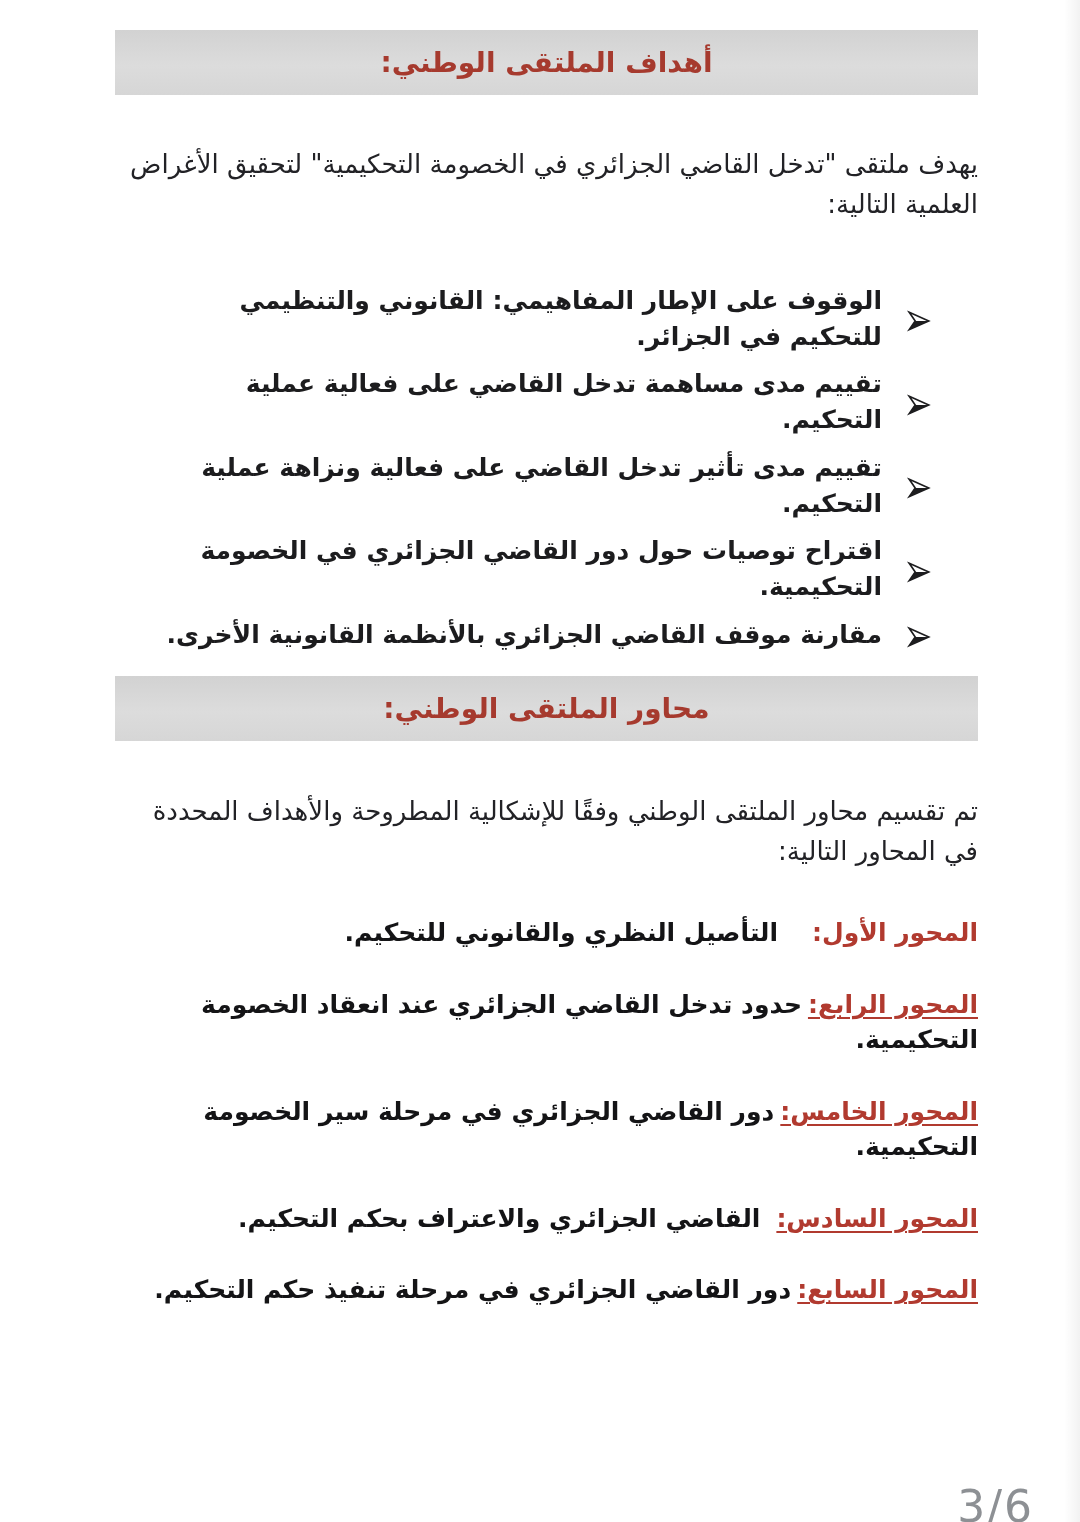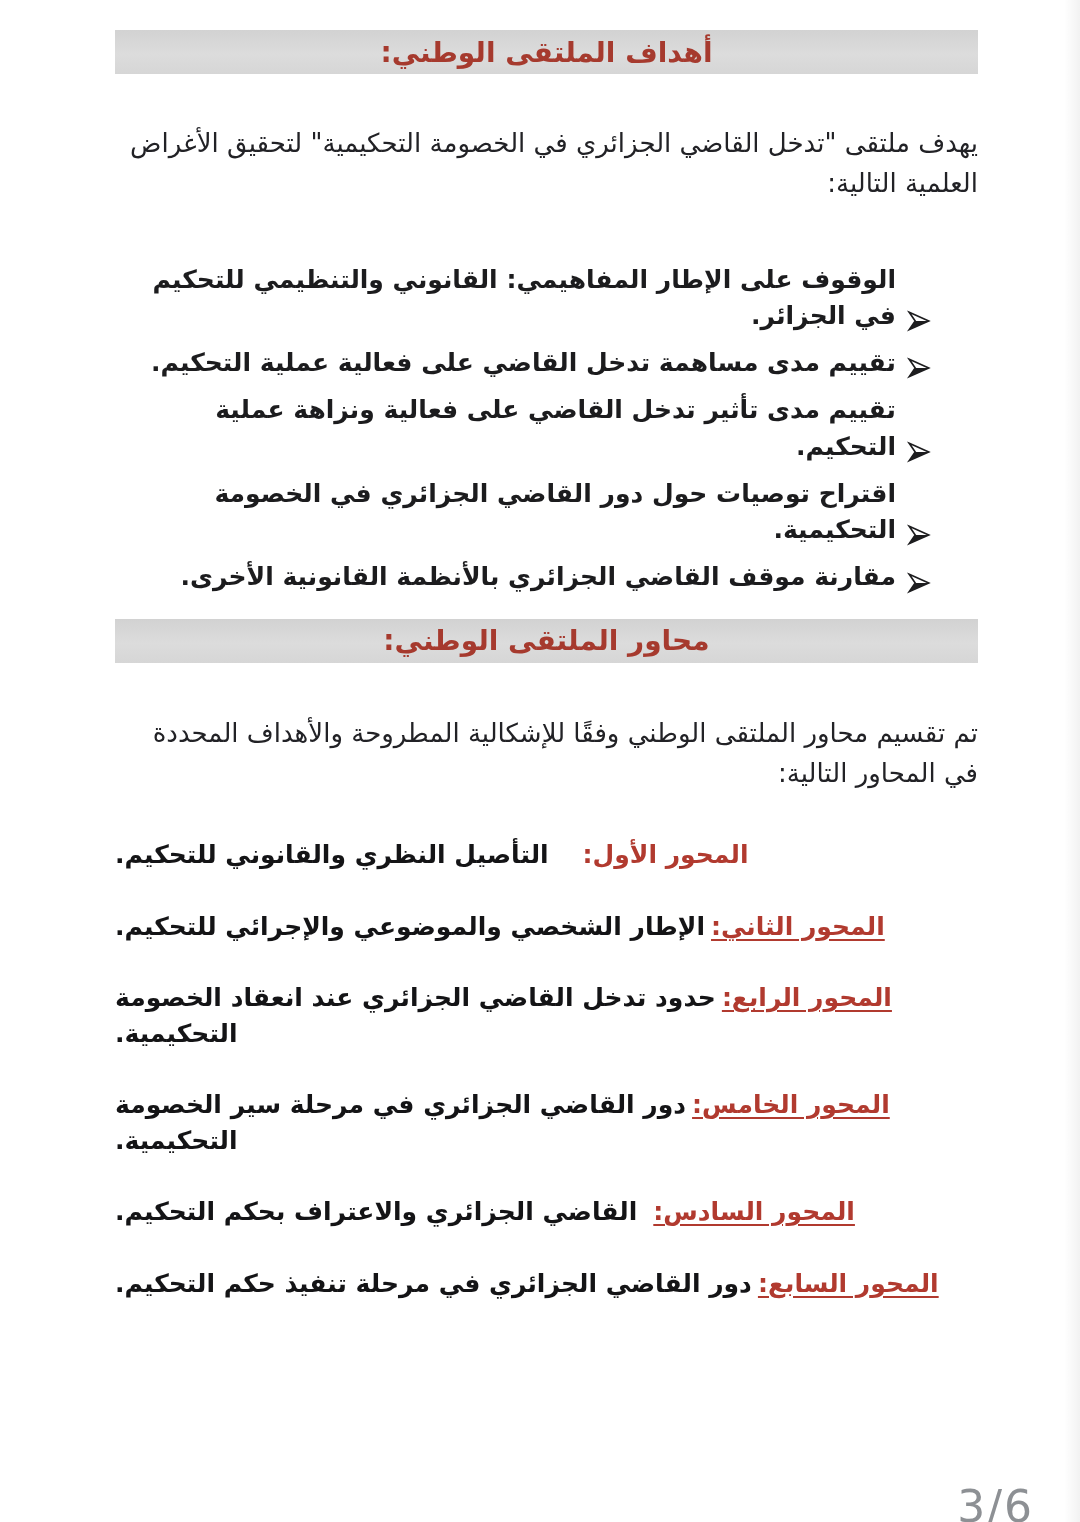--- a/index.html
+++ b/index.html
@@ -17,21 +17,21 @@
     overflow:hidden;
   }
   
   .scan-edge{
     position:absolute;top:0;right:0;width:16px;height:100%;
     background:linear-gradient(to right, rgba(0,0,0,0) 0%, rgba(0,0,0,0.05) 100%);
     pointer-events:none;
   }
   .bar{
     margin:0 102px 0 115px;
-    height:44px;
+    height:65px;
     background:linear-gradient(180deg,#d2d2d2 0%, #dcdcdc 55%, #d6d6d6 100%);
     display:flex;align-items:center;justify-content:center;
   }
   .bar-title{
     font-size:28px;
     font-weight:bold;
     color:#a63a2e;
     direction:rtl;
   }
   .bar1{margin-top:30px;}
@@ -45,22 +45,22 @@
   }
   .para1{margin-top:49px;}
   .para2{margin-top:50px;}
   .bullets{
     direction:rtl;
     margin:58px 148px 0 150px;
   }
   .bullet-row{
     display:flex;
     flex-direction:row; 
-    align-items:flex-end;
-    gap:10px;
+    align-items:center;
+    gap:24px;
     margin-bottom:11px;
     font-size:25px;
     font-weight:600;
     line-height:1.45;
     color:#1c1c1e;
   }
   .bullet-icon{
     flex:0 0 auto;
     width:26px;height:26px;
     margin-top:5px;
@@ -69,21 +69,21 @@
   .axes{
     direction:rtl;
     margin:44px 102px 0 115px;
   }
   .axis-row{
     font-size:25px;
     line-height:1.42;
     margin-bottom:12px;
     font-weight:bold;
     color:#141416;
-    text-align:left;
+    text-align:right;
     margin-top:36px;
   }
   .axis-label{
     color:#b13a2f;
     font-weight:bold;
   }
   .axis-label.u{
     text-decoration:underline;
     text-decoration-thickness:2px;
     text-underline-offset:4px;
@@ -154,23 +154,20 @@
   <div class="bar bar2" style="margin-top:23px;">
     <span class="bar-title">محاور الملتقى الوطني:</span>
   </div>
 
   <p class="para para2">تم تقسيم محاور الملتقى الوطني وفقًا للإشكالية المطروحة والأهداف المحددة في المحاور التالية:</p>
 
   <div class="axes">
     <div class="axis-row" data-axis-index="0">
       <span class="axis-label">المحور الأول:</span><span class="axis-sep"></span><span class="axis-text">التأصيل النظري والقانوني للتحكيم.</span>
     </div>
-    <div class="axis-row" data-axis-index="1">
-      <span class="axis-label u">المحور الثاني:</span><span class="axis-sep"></span><span class="axis-text">الإطار الشخصي والموضوعي والإجرائي للتحكيم.</span>
-    </div>
     <div class="axis-row" data-axis-index="3">
       <span class="axis-label u">المحور الرابع:</span><span class="axis-sep"></span><span class="axis-text">حدود تدخل القاضي الجزائري عند انعقاد الخصومة التحكيمية.</span>
     </div>
     <div class="axis-row" data-axis-index="4">
       <span class="axis-label u">المحور الخامس:</span><span class="axis-sep"></span><span class="axis-text">دور القاضي الجزائري في مرحلة سير الخصومة التحكيمية.</span>
     </div>
     <div class="axis-row" data-axis-index="5">
       <span class="axis-label u">المحور السادس:</span><span class="axis-sep"></span><span class="axis-text">القاضي الجزائري والاعتراف بحكم التحكيم.</span>
     </div>
     <div class="axis-row" data-axis-index="6">

